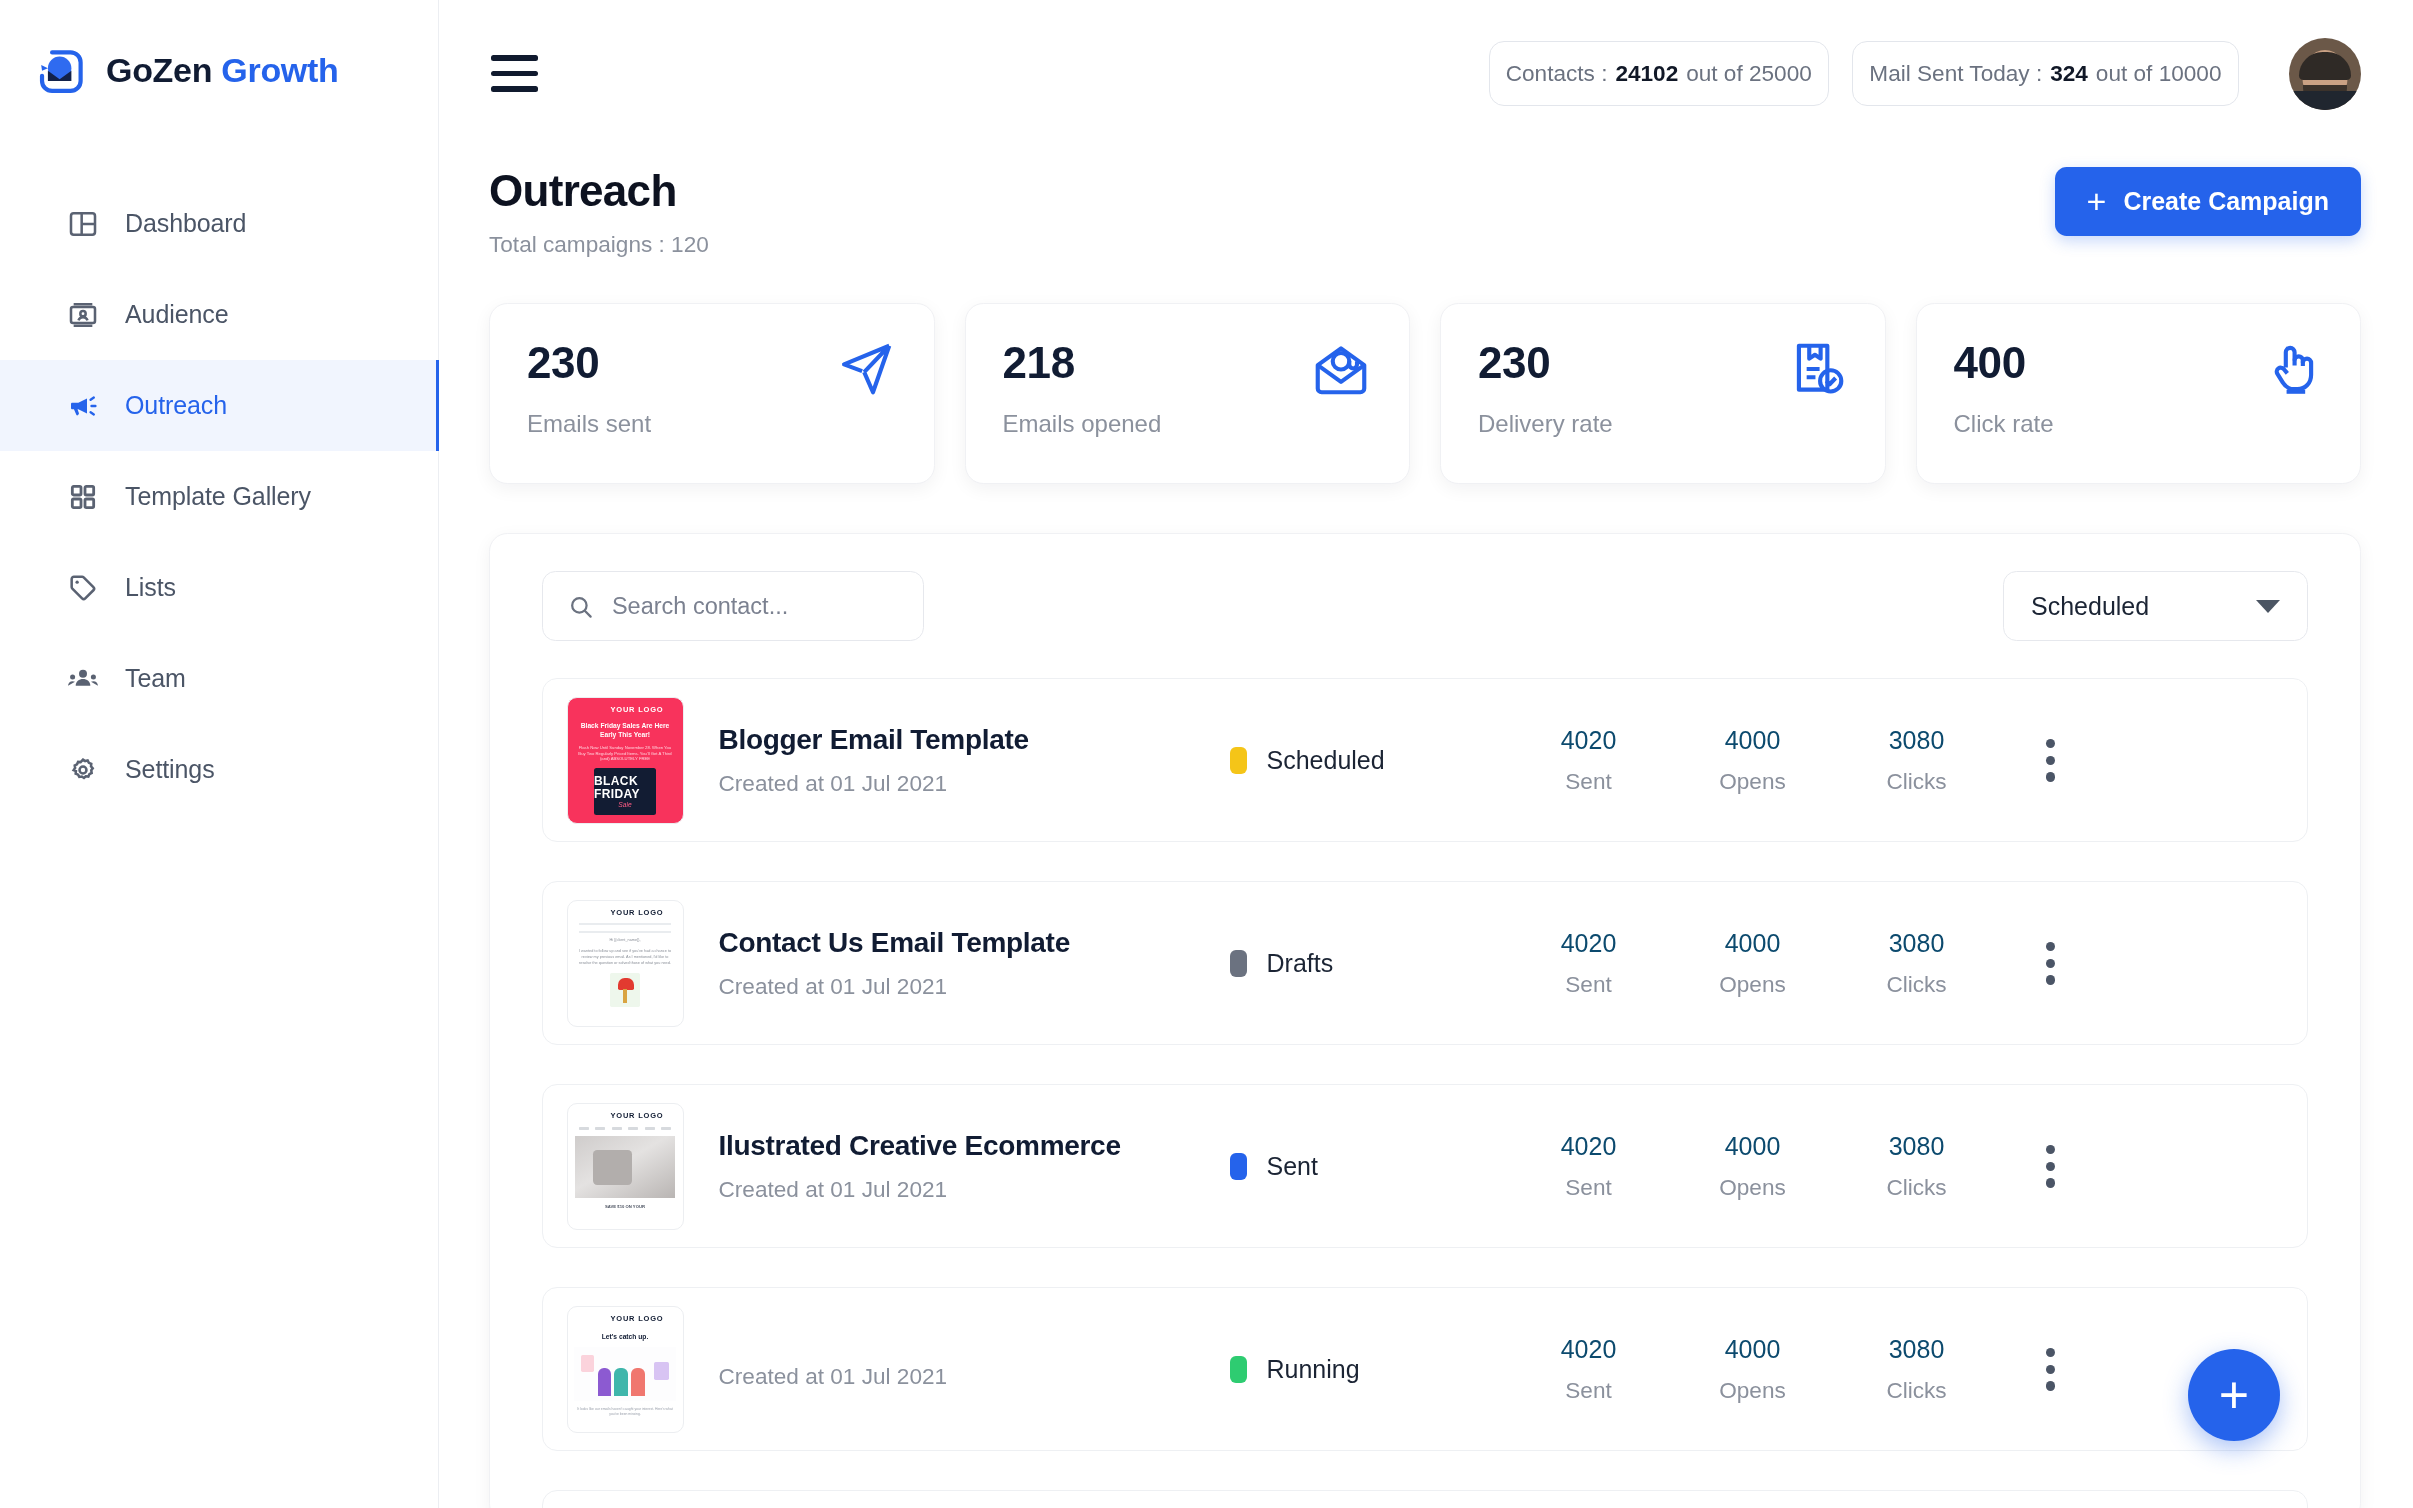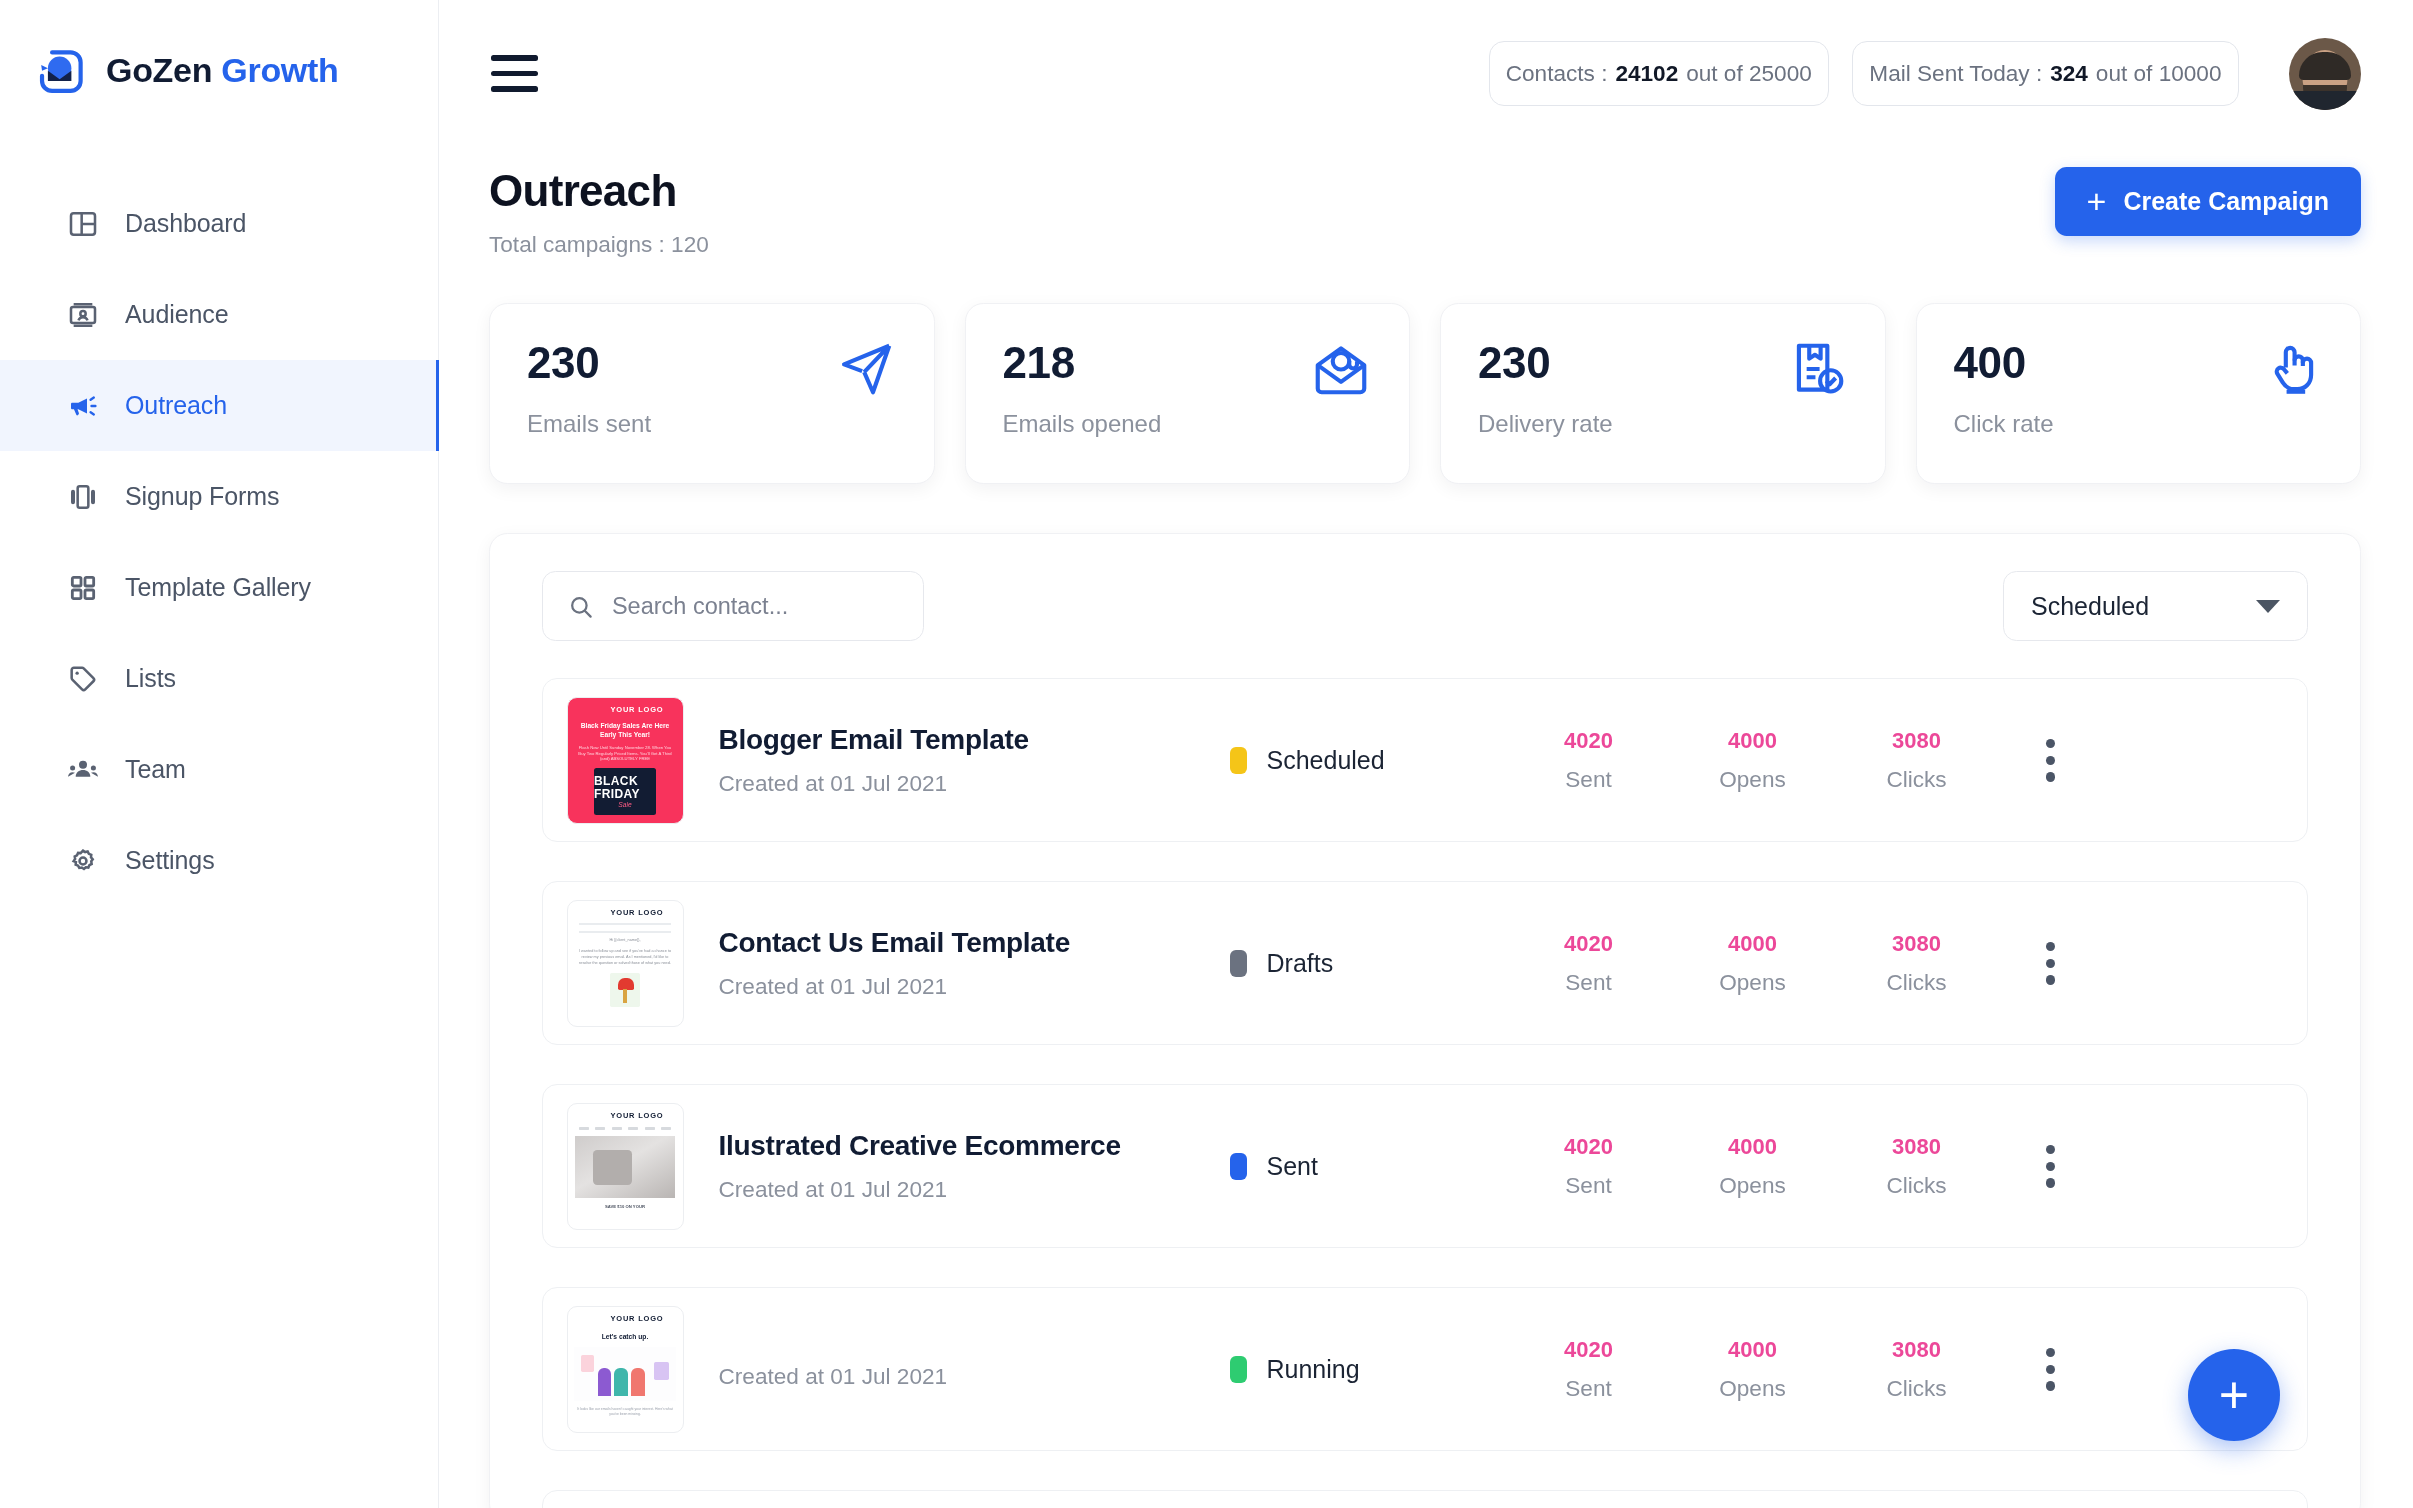--- a/index.html
+++ b/index.html
@@ -135,21 +135,21 @@
     flex:0 0 117px; position:relative; border:0.8px solid #eceef1; background:#fff;
   }
   .thumb .tlogo { font-size:7.5px; letter-spacing:0.8px; text-align:center; margin-top:7.5px; font-weight:700;padding-left:24px; }
   .row-info { margin-left:35px; width:511px; }
   .row-title { font-size:28px; font-weight:700; color:#111c33; letter-spacing:-0.3px; }
   .row-date { font-size:22.6px; color:#8b919d; margin-top:15px; }
   .row-status { width:277px; display:flex; align-items:center; gap:20px; }
   .dot { width:17px; height:27px; border-radius:5.9px; flex:0 0 17px; }
   .status-label { font-size:25px; color:#1b2434; }
   .metric { width:164px; text-align:center; }
-  .metric-value { font-size:22px; font-weight:700; color:#ec4899; }
+  .metric-value { font-size:25px; font-weight:400; color:#0c4a6e; }
   .metric-label { font-size:22.6px; color:#8b919d; margin-top:13.4px; }
   .kebab { width:60px; display:flex; flex-direction:column; align-items:center; gap:7.5px; margin-left:22px; cursor:pointer; }
   .kebab i { width:9.2px; height:9.2px; border-radius:50%; background:#4b5566; display:block; }
 
   .fab {
     position:absolute; right:80px; bottom:80px;
     width:92px; height:92px; border-radius:50%;
     background:#2563eb; color:#fff; border:none; cursor:pointer;
     display:flex; align-items:center; justify-content:center;
     box-shadow:0 8.4px 25px rgba(37,99,235,.38);
@@ -227,29 +227,20 @@
       <div class="nav-item active">
         <span class="nav-ico">
           <svg viewBox="0 0 24 24" width="32" height="32" fill="currentColor">
             <path d="M3 10.5v3c0 .6.4 1 1 1h1.2L7 18.6c.2.5.9.6 1.2.2l.6-.7c.2-.3.2-.6.1-.9l-1-2.7h.6l6.5 3.2V6.3L8.5 9.5H4c-.6 0-1 .4-1 1z"></path>
             <path d="M17.7 7.3l2.4-1.6M18.4 12h2.9M17.7 16.7l2.4 1.6" stroke="currentColor" stroke-width="1.8" stroke-linecap="round" fill="none"></path>
           </svg>
         </span>
         <span class="nav-label">Outreach</span>
       </div>
 
-      <div class="nav-item">
-        <span class="nav-ico">
-          <svg viewBox="0 0 24 24" width="32" height="32" fill="none" stroke="currentColor" stroke-width="1.9">
-            <rect x="8" y="4" width="8" height="16" rx="1.5"></rect>
-            <path d="M4.5 8v8M19.5 8v8" stroke-linecap="round" stroke-width="3"></path>
-          </svg>
-        </span>
-        <span class="nav-label">Signup Forms</span>
-      </div>
 
       <div class="nav-item">
         <span class="nav-ico">
           <svg viewBox="0 0 24 24" width="32" height="32" fill="none" stroke="currentColor" stroke-width="2.1">
             <rect x="4" y="4" width="6.5" height="6.5" rx="1"></rect>
               <rect x="13.5" y="4" width="6.5" height="6.5" rx="1"></rect>
             <rect x="4" y="13.5" width="6.5" height="6.5" rx="1"></rect>
               <rect x="13.5" y="13.5" width="6.5" height="6.5" rx="1"></rect>
           </svg>
         </span>

